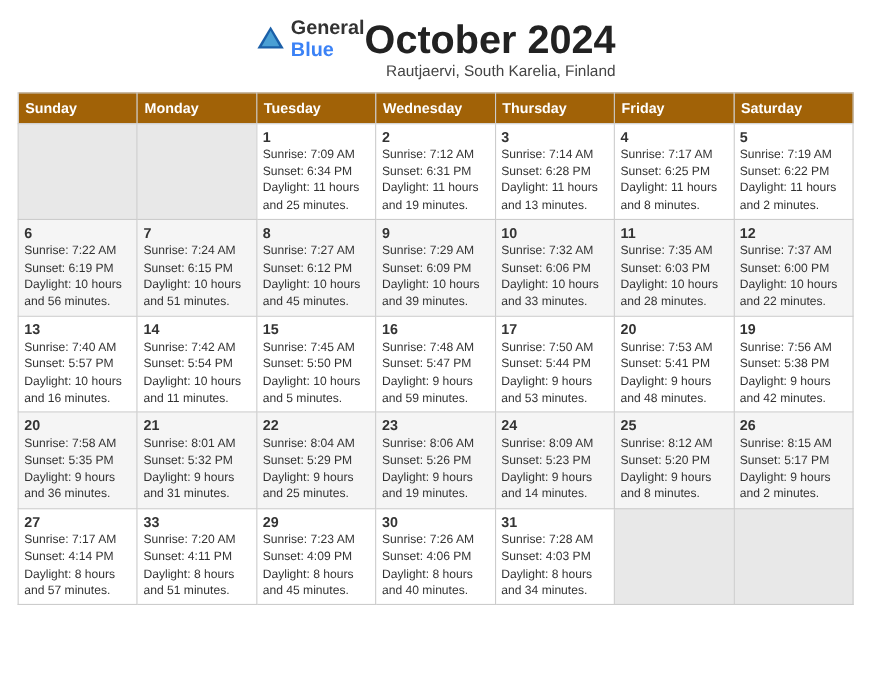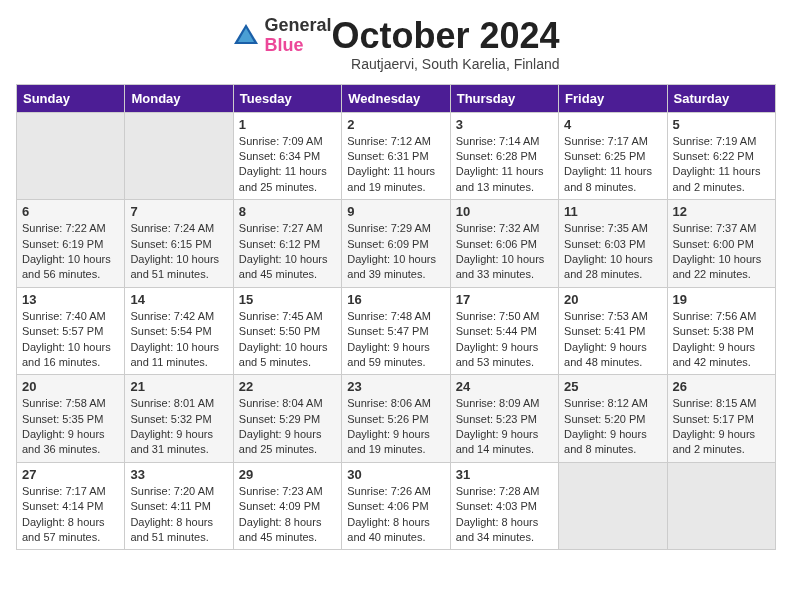--- a/index.html
+++ b/index.html
@@ -20,21 +20,21 @@
       display: flex;
       align-items: center;
       gap: 4px;
     }
     .logo-text {
       font-size: 18px;
       font-weight: bold;
       line-height: 1.1;
     }
     .logo-general { color: #333; }
-    .logo-blue { color: #ec4899; }
+    .logo-blue { color: #3b82f6; }
     .logo-icon {
       width: 28px;
       height: 28px;
     }
     .title-block {
       text-align: right;
     }
     .month-title {
       font-size: 36px;
       font-weight: bold;
@@ -44,21 +44,21 @@
     .subtitle {
       font-size: 14px;
       color: #444;
     }
     .calendar {
       width: 100%;
       border-collapse: collapse;
       font-size: 11px;
     }
     .calendar thead tr th {
-      background-color: #4c1d95;
+      background-color: #a16207;
       color: #fff;
       text-align: left;
       padding: 6px 6px;
       font-size: 13px;
       font-weight: bold;
       border: 1px solid #ccc;
     }
     .calendar tbody tr td {
       vertical-align: top;
       border: 1px solid #ccc;

